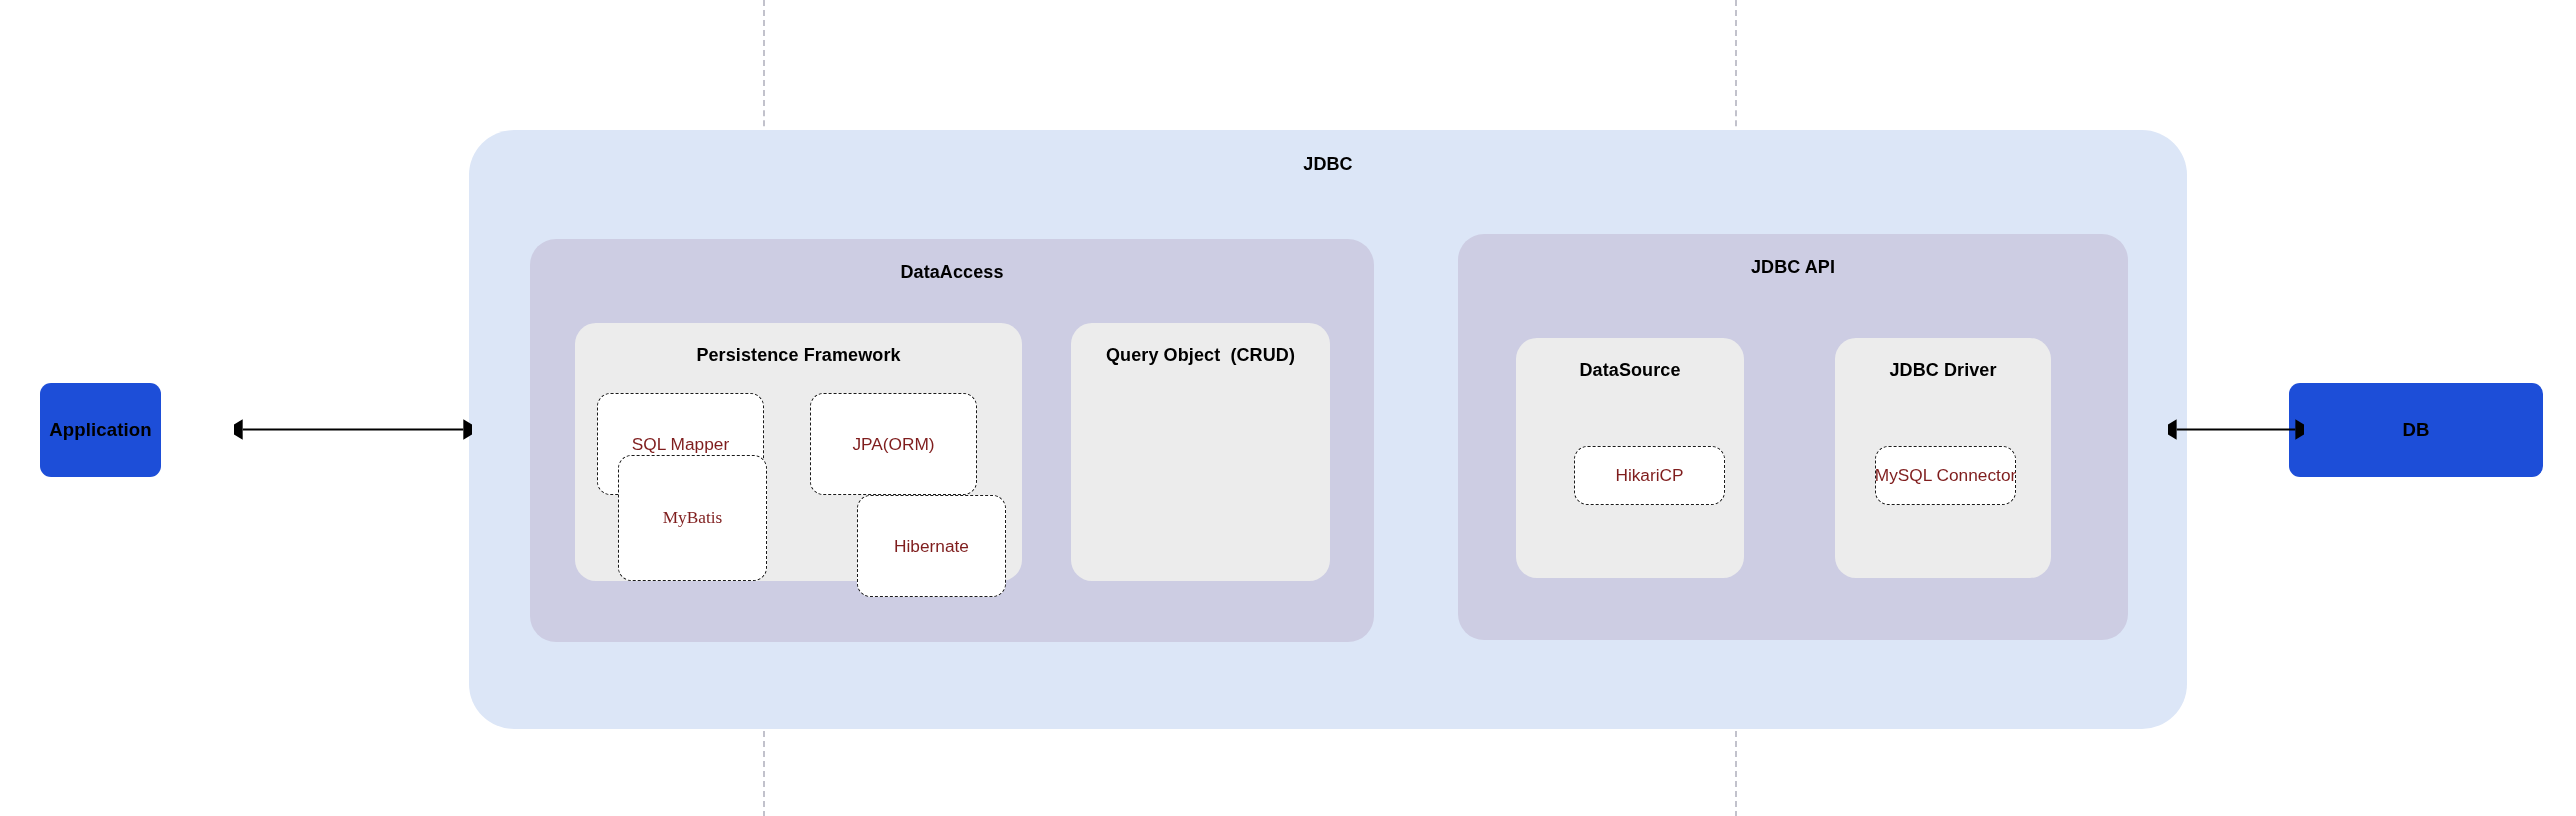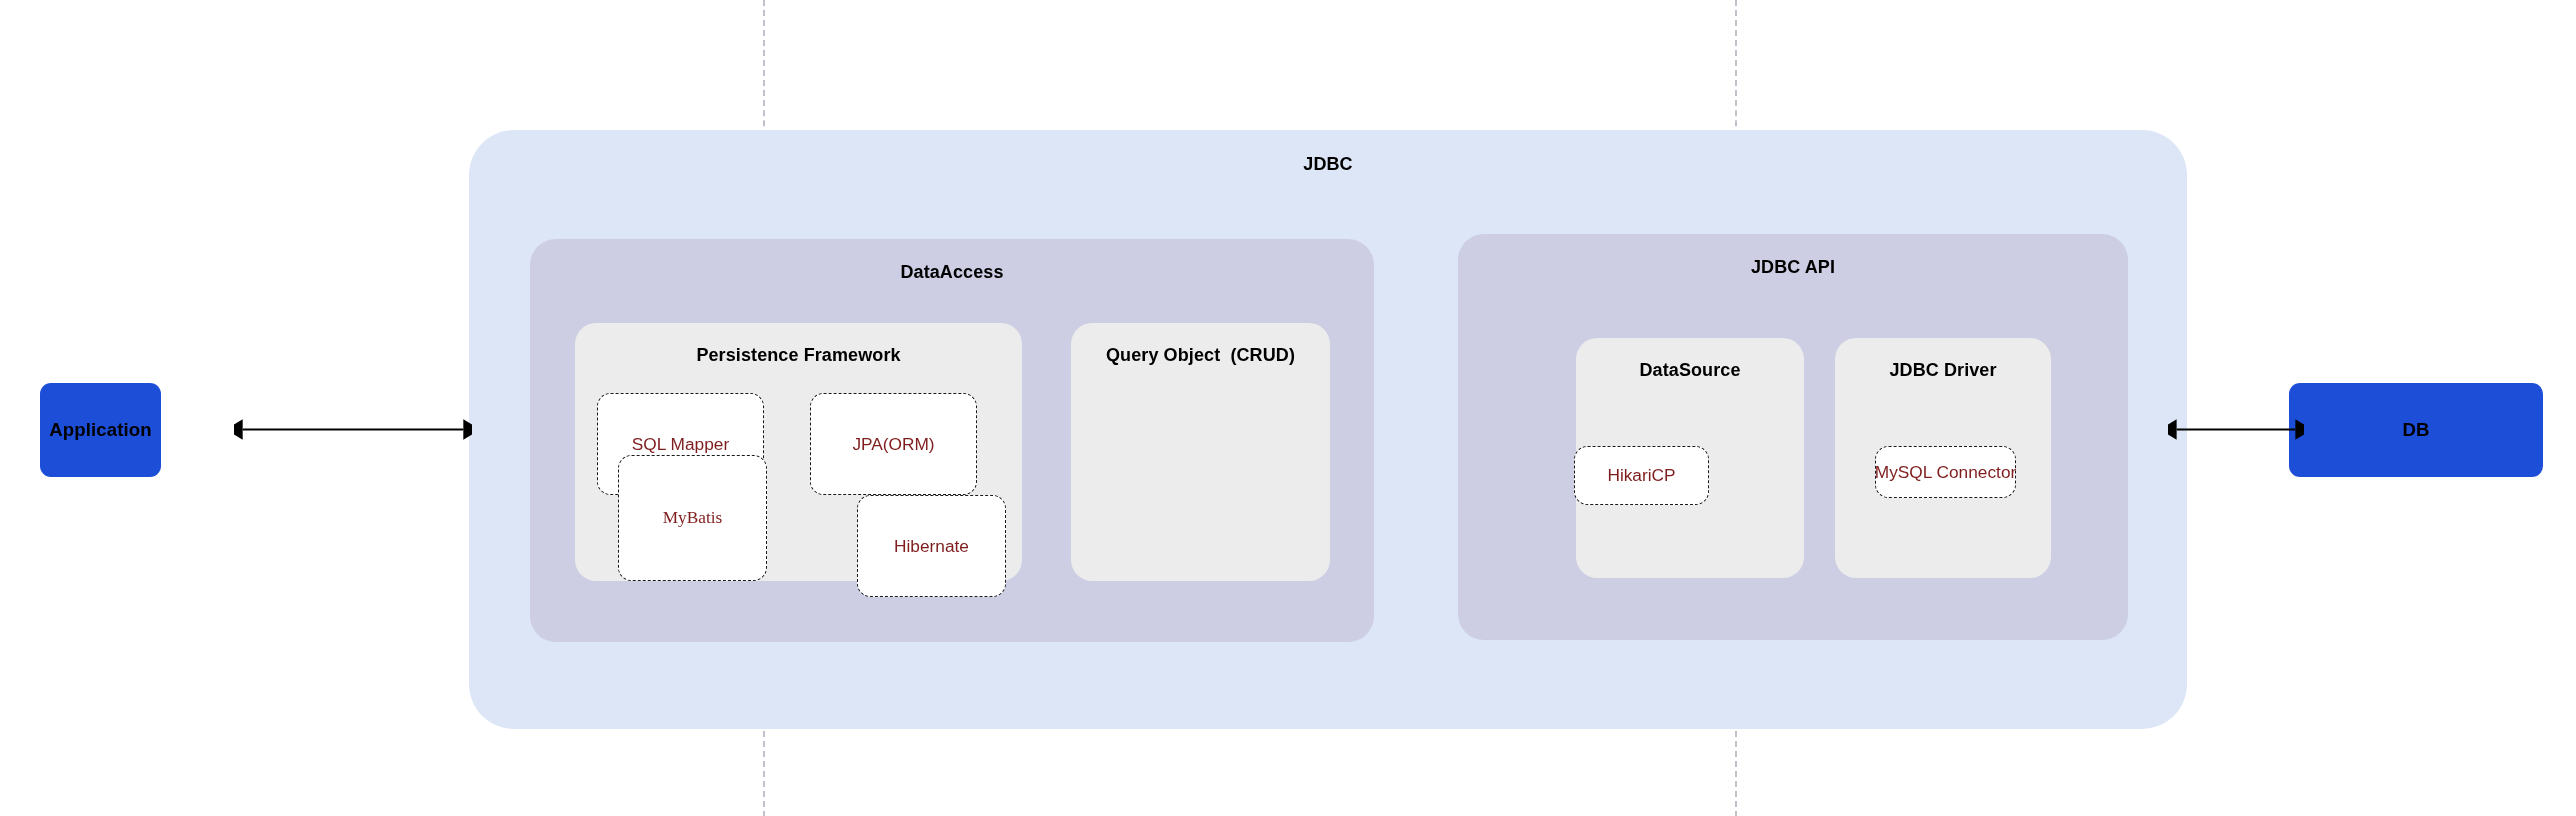--- a/index.html
+++ b/index.html
@@ -174,33 +174,33 @@
   </div>
 
   <div class="box sub-panel" style="left:1071px; top:323px; width:259px; height:258px;">
     <span class="box-label">Query Object  (CRUD)</span>
   </div>
 
   <div class="box group-panel" style="left:1458px; top:234px; width:670px; height:406px;">
     <span class="box-label">JDBC API</span>
   </div>
 
-  <div class="box sub-panel" style="left:1576px; top:338px; width:228px; height:240px;">
+  <div class="box sub-panel" style="left:1516px; top:338px; width:228px; height:240px;">
     <span class="box-label">DataSource</span>
   </div>
 
-  <div class="leaf-node" style="left:1574px; top:446px; width:135px; height:59px;">
+  <div class="leaf-node" style="left:1574px; top:446px; width:151px; height:59px;">
     <span class="leaf-label">HikariCP</span>
   </div>
 
   <div class="box sub-panel" style="left:1835px; top:338px; width:216px; height:240px;">
     <span class="box-label">JDBC Driver</span>
   </div>
 
-  <div class="leaf-node" style="left:1875px; top:446px; width:141px; height:52px;">
+  <div class="leaf-node" style="left:1875px; top:446px; width:141px; height:59px;">
     <span class="leaf-label">MySQL Connector</span>
   </div>
 
   <div class="connector" style="left:2168px; top:417px; width:136px; height:25px;">
     <svg width="136" height="25" viewBox="0 0 220 40">
       <defs>
         <marker id="arrL2" markerWidth="11" markerHeight="11" refX="9" refY="5.5" orient="auto" markerUnits="strokeWidth">
           <path d="M9,0 L0,5.5 L9,11 z" fill="#000000"></path>
         </marker>
         <marker id="arrR2" markerWidth="11" markerHeight="11" refX="2" refY="5.5" orient="auto" markerUnits="strokeWidth">

